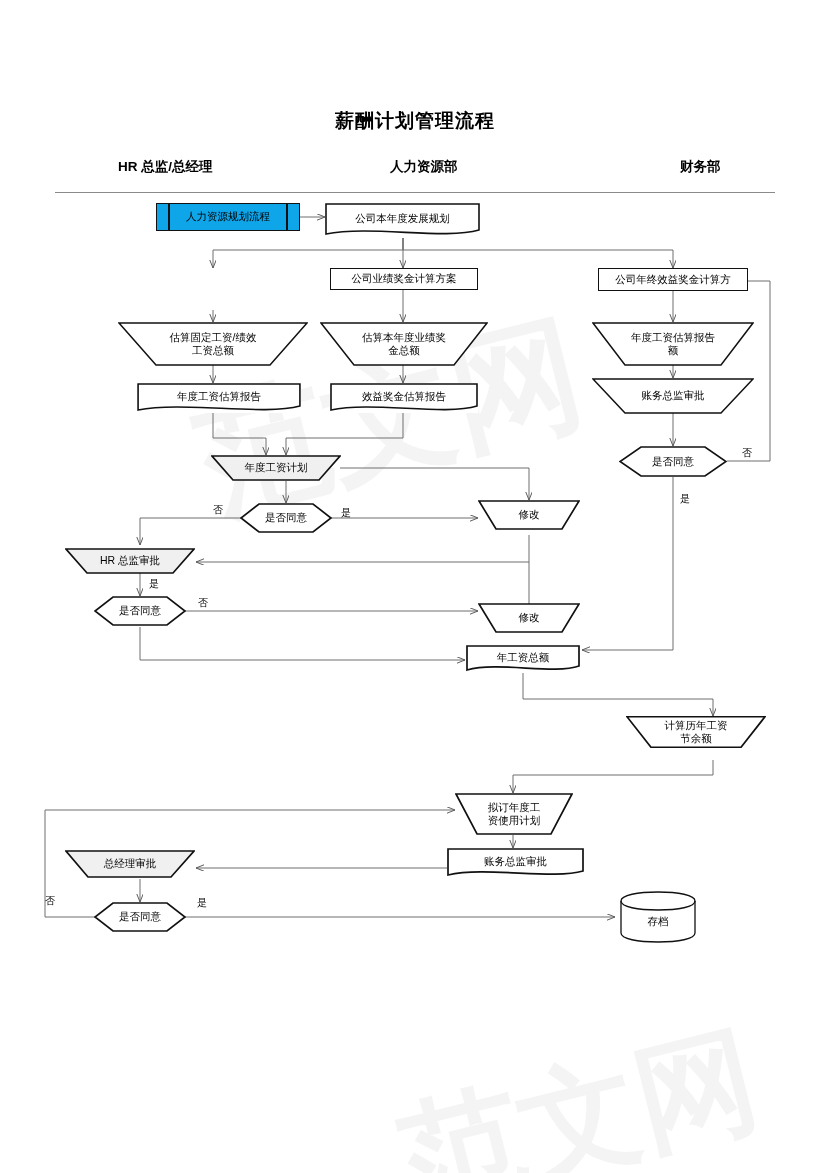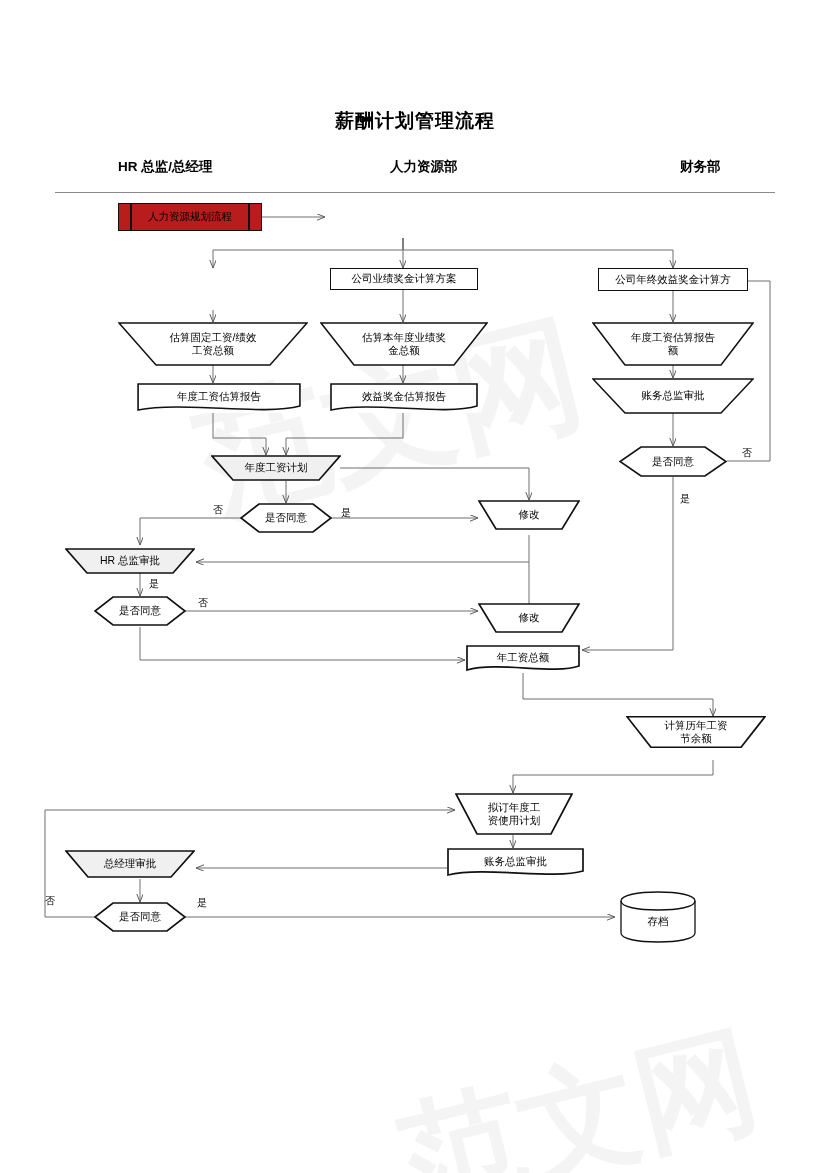--- a/index.html
+++ b/index.html
@@ -66,21 +66,21 @@
   .doc{background:#fff;}
   .doc .shp{position:absolute;left:0;top:0;width:100%;height:100%;z-index:1;}
 
   
   .trap .shp{position:absolute;left:0;top:0;width:100%;height:100%;z-index:1;}
 
   
   .hex .shp{position:absolute;left:0;top:0;width:100%;height:100%;z-index:1;}
 
   
-  .pdp{background:#b91c1c;border:1.6px solid #111;}
+  .pdp{background:#0ea5e9;border:1.6px solid #111;margin-left:38px;}
   .pdp .bar{position:absolute;top:0;bottom:0;width:1.6px;background:#111;}
 
   
   .cyl .shp{position:absolute;left:0;top:0;width:100%;height:100%;z-index:1;}
 
   
   .elabel{
     position:absolute;
     font-size:10px;
     color:#000;
@@ -179,20 +179,26 @@
       <path d="M98,917 L45,917 L45,810 L455,810" marker-end="url(#ah)"></path>
     </g>
   </svg>
 
   <div class="node pdp" style="left:118px;top:203px;width:144px;height:28px;">
     <span class="bar" style="left:11px;"></span>
     <span class="bar" style="right:11px;"></span>
     <span class="lbl">人力资源规划流程</span>
   </div>
 
+  <div class="node doc" style="left:325px;top:203px;width:155px;height:35px;">
+    <svg class="shp" viewBox="0 0 155 35" preserveAspectRatio="none">
+      <path d="M1,1 L154,1 L154,27 C120,37 45,22 1,31 Z" fill="#fff" stroke="#111" stroke-width="1.6" vector-effect="non-scaling-stroke"></path>
+    </svg>
+    <span class="lbl" style="margin-bottom:4px;">公司本年度发展规划</span>
+  </div>
 
 
   <div class="node rect" style="left:330px;top:268px;width:148px;height:22px;">
     <span class="lbl">公司业绩奖金计算方案</span>
   </div>
 
   <div class="node rect" style="left:598px;top:268px;width:150px;height:23px;font-family:Liberation Serif, serif;">
     <span class="lbl">公司年终效益奖金计算方</span>
   </div>
 

